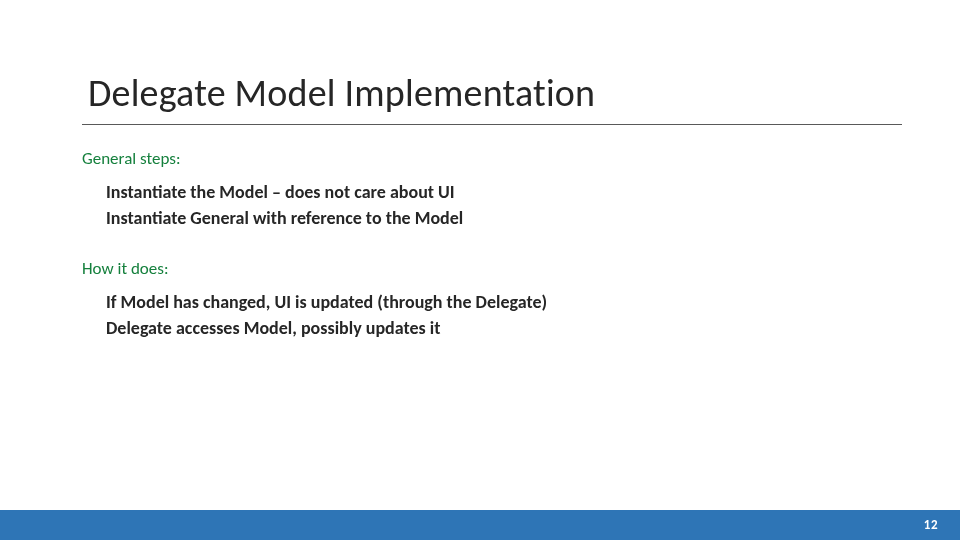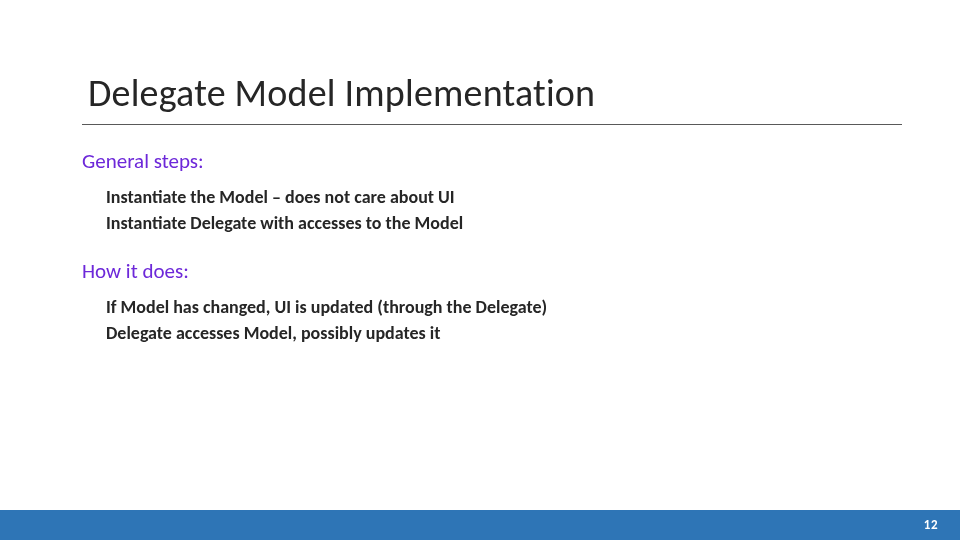--- a/index.html
+++ b/index.html
@@ -16,23 +16,23 @@
   }
   .title-underline {
     position: absolute;
     left: 82px;
     top: 124px;
     width: 820px;
     height: 1px;
     background: #595959;
   }
   .section-heading {
-    font-size: 21px;
+    font-size: 17px;
     font-weight: 400;
-    color: #6d28d9;
+    color: #15803d;
     margin-bottom: 10px;
   }
   .block1 {
     position: absolute;
     left: 82px;
     top: 148px;
   }
   .block2 {
     position: absolute;
     left: 82px;
@@ -70,21 +70,21 @@
 
 <div class="slide">
 
   <div class="title">Delegate Model Implementation</div>
   <div class="title-underline"></div>
 
   <div class="block1">
     <div class="section-heading">General steps:</div>
     <div class="sub">
       <div class="subline">Instantiate the Model – does not care about UI</div>
-      <div class="subline">Instantiate Delegate with accesses to the Model</div>
+      <div class="subline">Instantiate General with reference to the Model</div>
     </div>
   </div>
 
   <div class="block2">
     <div class="section-heading">How it does:</div>
     <div class="sub">
       <div class="subline">If Model has changed, UI is updated (through the Delegate)</div>
       <div class="subline">Delegate accesses Model, possibly updates it</div>
     </div>
   </div>

